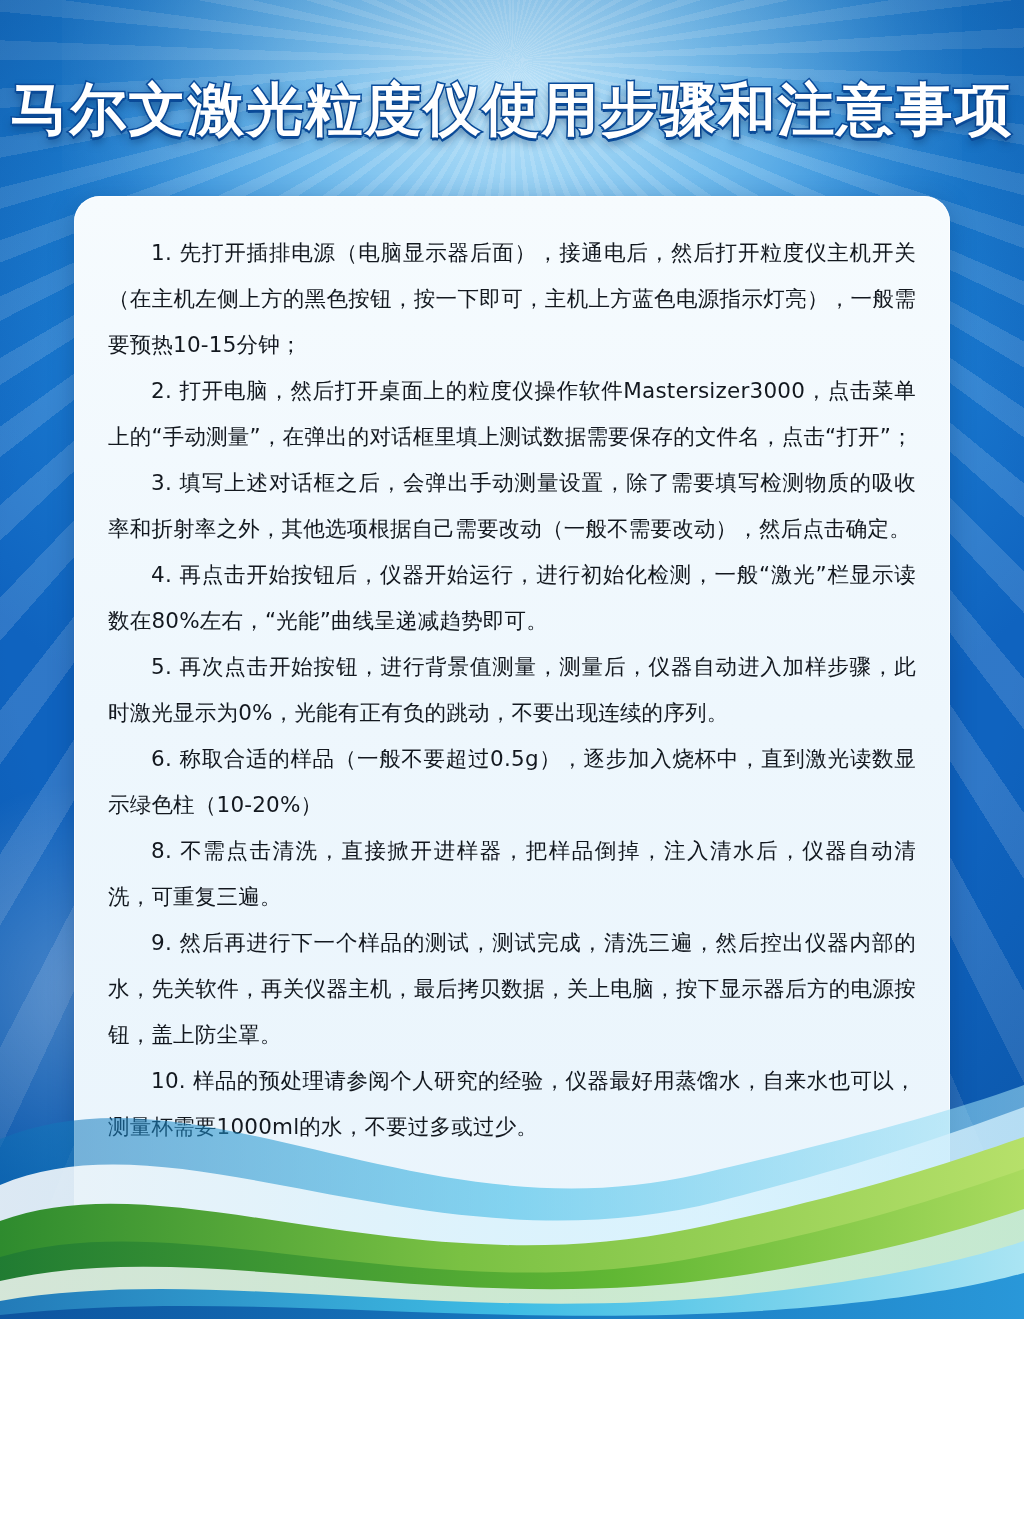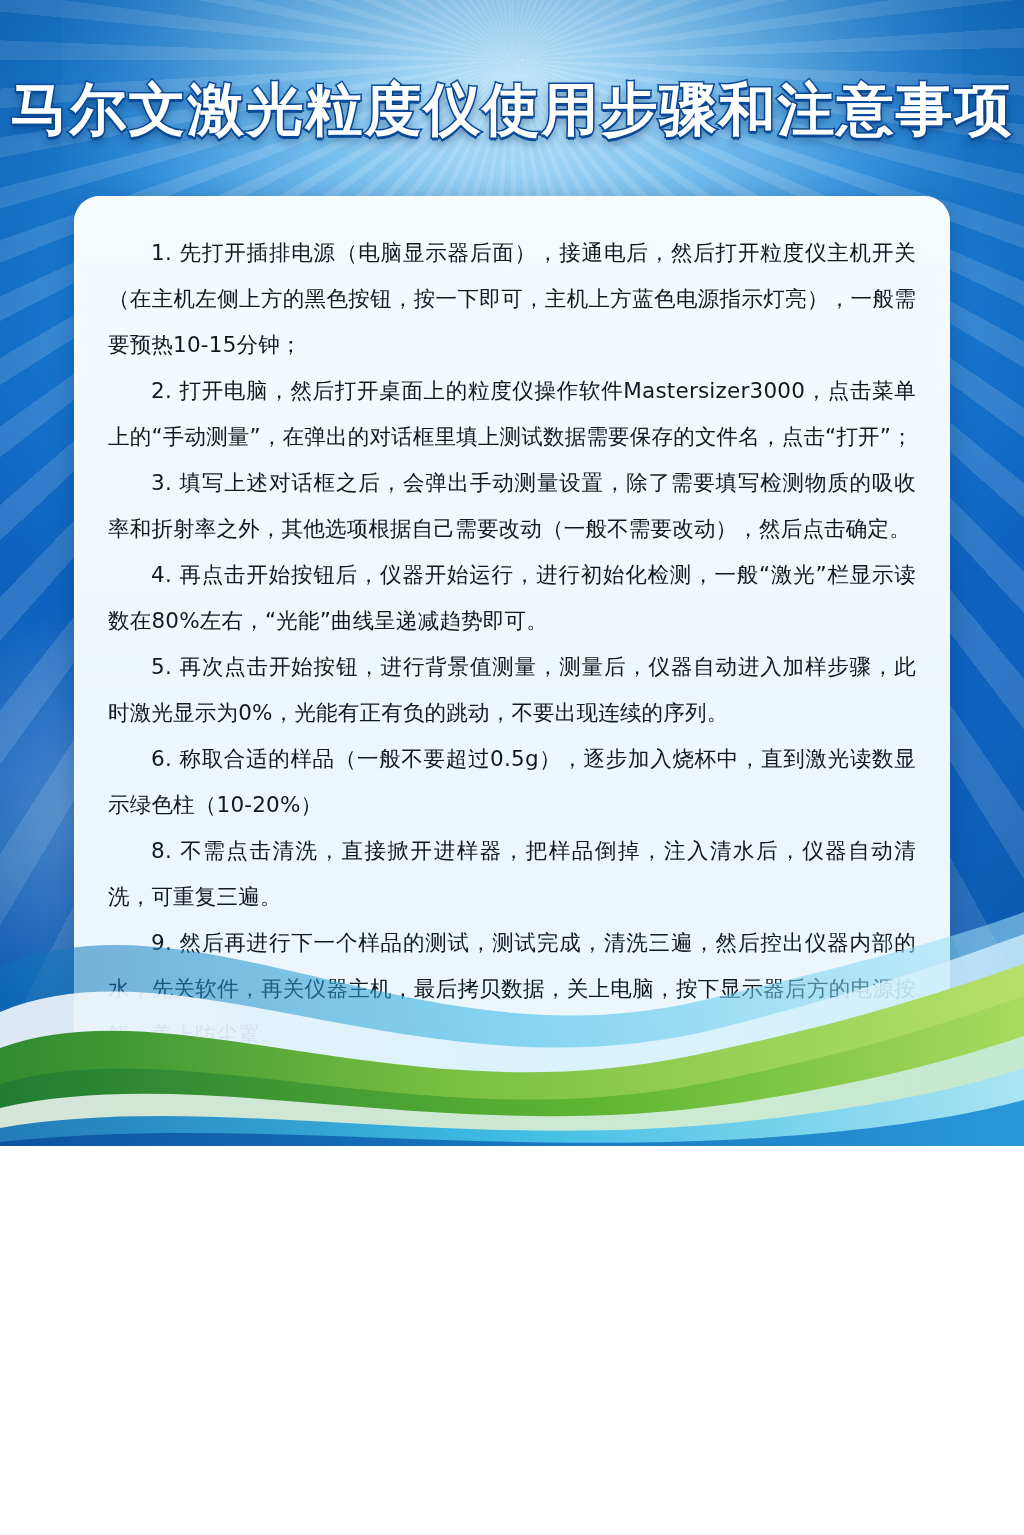--- a/index.html
+++ b/index.html
@@ -9,21 +9,21 @@
   body {
     width: 1024px;
     height: 1535px;
     font-family: "Liberation Sans", "DejaVu Sans", sans-serif;
     overflow: hidden;
   }
 
   .poster {
     position: relative;
     width: 1024px;
-    height: 1146px;
+    height: 1319px;
     overflow: hidden;
     background: #1a7fd4;
   }
 
   
   .bg-base {
     position: absolute;
     inset: 0;
     background:
       radial-gradient(ellipse 70% 55% at 50% 8%, #6fc3f2 0%, #3ea3e6 28%, #1e82d6 55%, #0f63bf 100%);
@@ -146,20 +146,21 @@
   <div class="card">
     <div class="card-inner">
       <p class="para">1. 先打开插排电源（电脑显示器后面），接通电后，然后打开粒度仪主机开关（在主机左侧上方的黑色按钮，按一下即可，主机上方蓝色电源指示灯亮），一般需要预热10-15分钟；</p>
       <p class="para">2. 打开电脑，然后打开桌面上的粒度仪操作软件Mastersizer3000，点击菜单上的“手动测量”，在弹出的对话框里填上测试数据需要保存的文件名，点击“打开”；</p>
       <p class="para">3. 填写上述对话框之后，会弹出手动测量设置，除了需要填写检测物质的吸收率和折射率之外，其他选项根据自己需要改动（一般不需要改动），然后点击确定。</p>
       <p class="para">4. 再点击开始按钮后，仪器开始运行，进行初始化检测，一般“激光”栏显示读数在80%左右，“光能”曲线呈递减趋势即可。</p>
       <p class="para">5. 再次点击开始按钮，进行背景值测量，测量后，仪器自动进入加样步骤，此时激光显示为0%，光能有正有负的跳动，不要出现连续的序列。</p>
       <p class="para">6. 称取合适的样品（一般不要超过0.5g），逐步加入烧杯中，直到激光读数显示绿色柱（10-20%）</p>
       <p class="para">8. 不需点击清洗，直接掀开进样器，把样品倒掉，注入清水后，仪器自动清洗，可重复三遍。</p>
       <p class="para">9. 然后再进行下一个样品的测试，测试完成，清洗三遍，然后控出仪器内部的水，先关软件，再关仪器主机，最后拷贝数据，关上电脑，按下显示器后方的电源按钮，盖上防尘罩。</p>
+      <p class="para">10. 样品的预处理请参阅个人研究的经验，仪器最好用蒸馏水，自来水也可以，测量杯需要1000ml的水，不要过多或过少。</p>
     </div>
   </div>
 
   <svg class="waves" viewBox="0 0 1024 330" preserveAspectRatio="none">
     <defs>
       <linearGradient id="gGreen" x1="0" y1="0" x2="1" y2="0">
         <stop offset="0%" stop-color="#2e8b2e"></stop>
         <stop offset="45%" stop-color="#7ac143"></stop>
         <stop offset="100%" stop-color="#b6e06a"></stop>
       </linearGradient>

